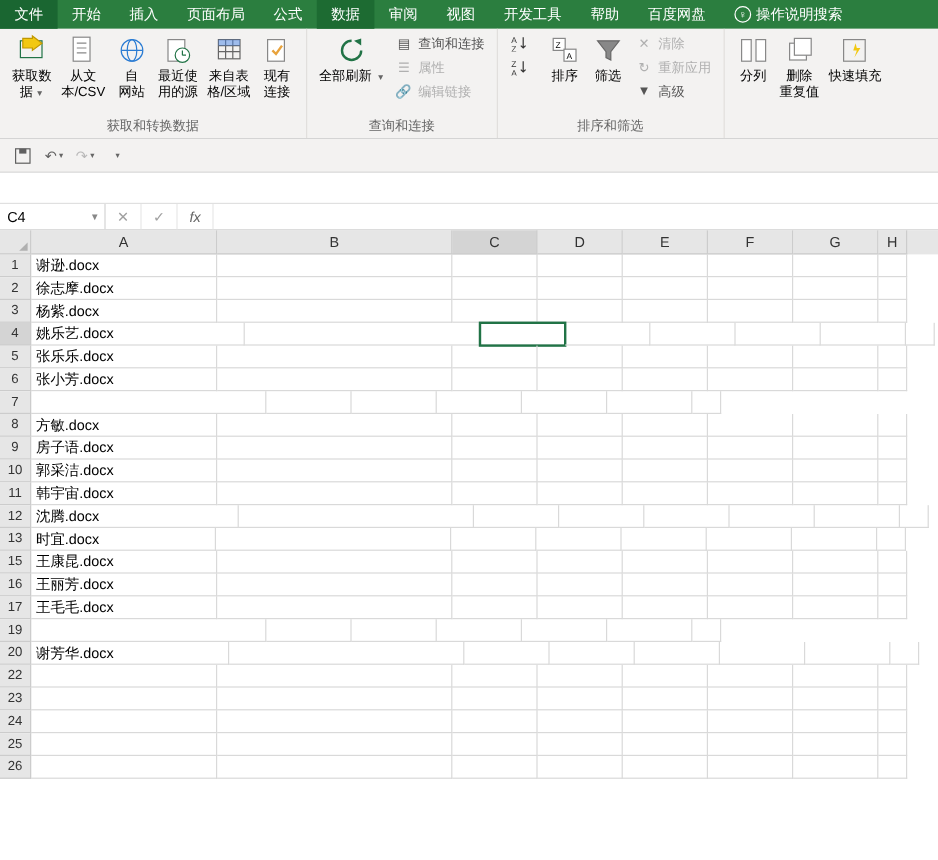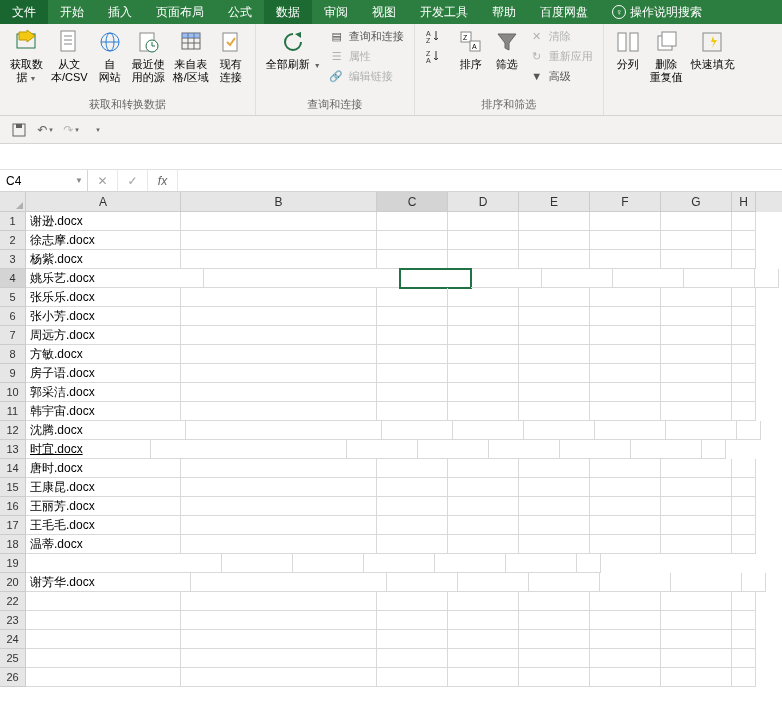--- a/index.html
+++ b/index.html
@@ -388,21 +388,20 @@
         <div class="cell col-B" style="width: 196px;"></div>
         <div class="cell col-C" style="width: 71px;"></div>
         <div class="cell col-D" style="width: 71px;"></div>
         <div class="cell col-E" style="width: 71px;"></div>
         <div class="cell col-F" style="width: 71px;"></div>
         <div class="cell col-G" style="width: 71px;"></div>
         <div class="cell col-H" style="width: 24px;"></div>
       </div>
       <div class="row">
         <div class="row-h">7</div>
-        <div class="cell col-A" style="width: 155px;">周远方.docx</div>
         <div class="cell col-B" style="width: 196px;"></div>
         <div class="cell col-C" style="width: 71px;"></div>
         <div class="cell col-D" style="width: 71px;"></div>
         <div class="cell col-E" style="width: 71px;"></div>
         <div class="cell col-F" style="width: 71px;"></div>
         <div class="cell col-G" style="width: 71px;"></div>
         <div class="cell col-H" style="width: 24px;"></div>
       </div>
       <div class="row">
         <div class="row-h">8</div>
@@ -443,43 +442,32 @@
         <div class="cell col-B" style="width: 196px;"></div>
         <div class="cell col-C" style="width: 71px;"></div>
         <div class="cell col-D" style="width: 71px;"></div>
         <div class="cell col-E" style="width: 71px;"></div>
         <div class="cell col-F" style="width: 71px;"></div>
         <div class="cell col-G" style="width: 71px;"></div>
         <div class="cell col-H" style="width: 24px;"></div>
       </div>
       <div class="row">
         <div class="row-h">12</div>
-        <div class="cell col-A" style="width: 160px;">沈腾.docx</div>
+        <div class="cell col-A" style="width: 173px;">沈腾.docx</div>
         <div class="cell col-B" style="width: 196px;"></div>
         <div class="cell col-C" style="width: 71px;"></div>
         <div class="cell col-D" style="width: 71px;"></div>
         <div class="cell col-E" style="width: 71px;"></div>
         <div class="cell col-F" style="width: 71px;"></div>
         <div class="cell col-G" style="width: 71px;"></div>
         <div class="cell col-H" style="width: 24px;"></div>
       </div>
       <div class="row">
         <div class="row-h">13</div>
-        <div class="cell col-A" style="width: 125px; text-decoration: underline;">时宜.docx</div>
-        <div class="cell col-B" style="width: 196px;"></div>
-        <div class="cell col-C" style="width: 71px;"></div>
-        <div class="cell col-D" style="width: 71px;"></div>
-        <div class="cell col-E" style="width: 71px;"></div>
-        <div class="cell col-F" style="width: 71px;"></div>
-        <div class="cell col-G" style="width: 71px;"></div>
-        <div class="cell col-H" style="width: 24px;"></div>
-      </div>
-      <div class="row">
-        <div class="row-h">14</div>
-        <div class="cell col-A" style="width: 155px;">唐时.docx</div>
+        <div class="cell col-A" style="width: 154px;">时宜.docx</div>
         <div class="cell col-B" style="width: 196px;"></div>
         <div class="cell col-C" style="width: 71px;"></div>
         <div class="cell col-D" style="width: 71px;"></div>
         <div class="cell col-E" style="width: 71px;"></div>
         <div class="cell col-F" style="width: 71px;"></div>
         <div class="cell col-G" style="width: 71px;"></div>
         <div class="cell col-H" style="width: 24px;"></div>
       </div>
       <div class="row">
         <div class="row-h">15</div>
@@ -508,31 +496,20 @@
         <div class="cell col-A" style="width: 155px;">王毛毛.docx</div>
         <div class="cell col-B" style="width: 196px;"></div>
         <div class="cell col-C" style="width: 71px;"></div>
         <div class="cell col-D" style="width: 71px;"></div>
         <div class="cell col-E" style="width: 71px;"></div>
         <div class="cell col-F" style="width: 71px;"></div>
         <div class="cell col-G" style="width: 71px;"></div>
         <div class="cell col-H" style="width: 24px;"></div>
       </div>
       <div class="row">
-        <div class="row-h">18</div>
-        <div class="cell col-A" style="width: 155px;">温蒂.docx</div>
-        <div class="cell col-B" style="width: 196px;"></div>
-        <div class="cell col-C" style="width: 71px;"></div>
-        <div class="cell col-D" style="width: 71px;"></div>
-        <div class="cell col-E" style="width: 71px;"></div>
-        <div class="cell col-F" style="width: 71px;"></div>
-        <div class="cell col-G" style="width: 71px;"></div>
-        <div class="cell col-H" style="width: 24px;"></div>
-      </div>
-      <div class="row">
         <div class="row-h">19</div>
         <div class="cell col-B" style="width: 196px;"></div>
         <div class="cell col-C" style="width: 71px;"></div>
         <div class="cell col-D" style="width: 71px;"></div>
         <div class="cell col-E" style="width: 71px;"></div>
         <div class="cell col-F" style="width: 71px;"></div>
         <div class="cell col-G" style="width: 71px;"></div>
         <div class="cell col-H" style="width: 24px;"></div>
       </div>
       <div class="row">

